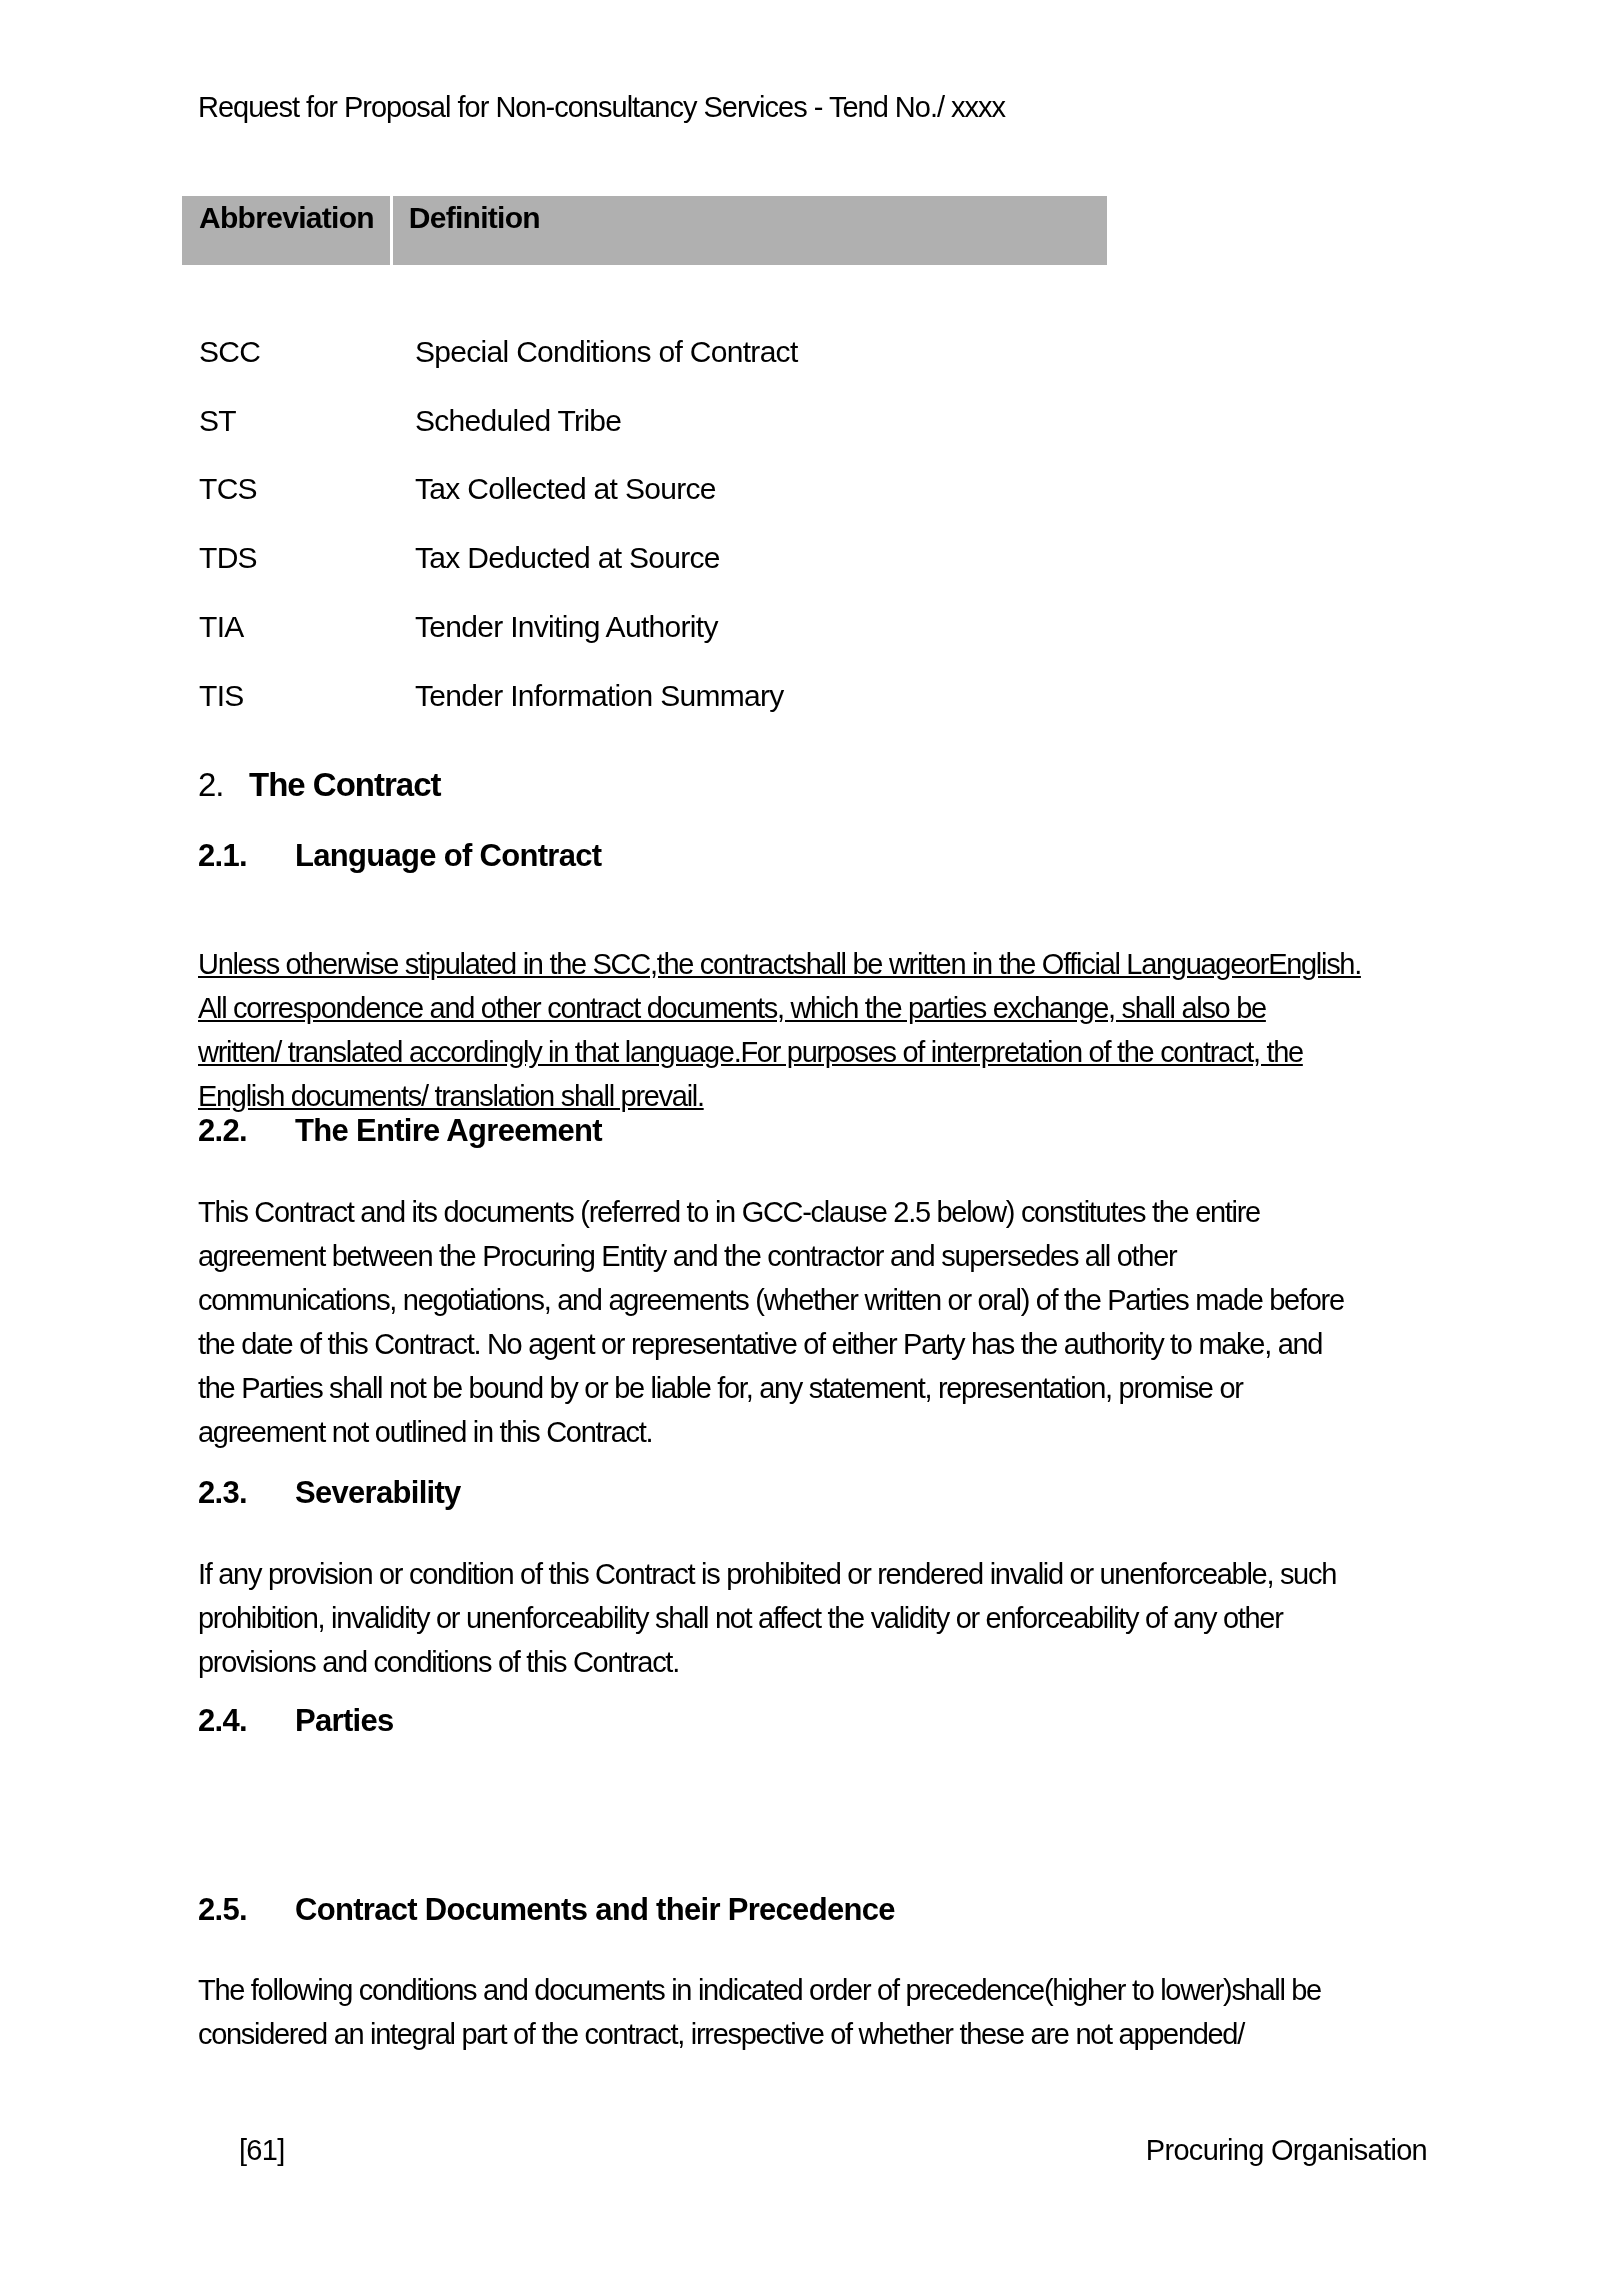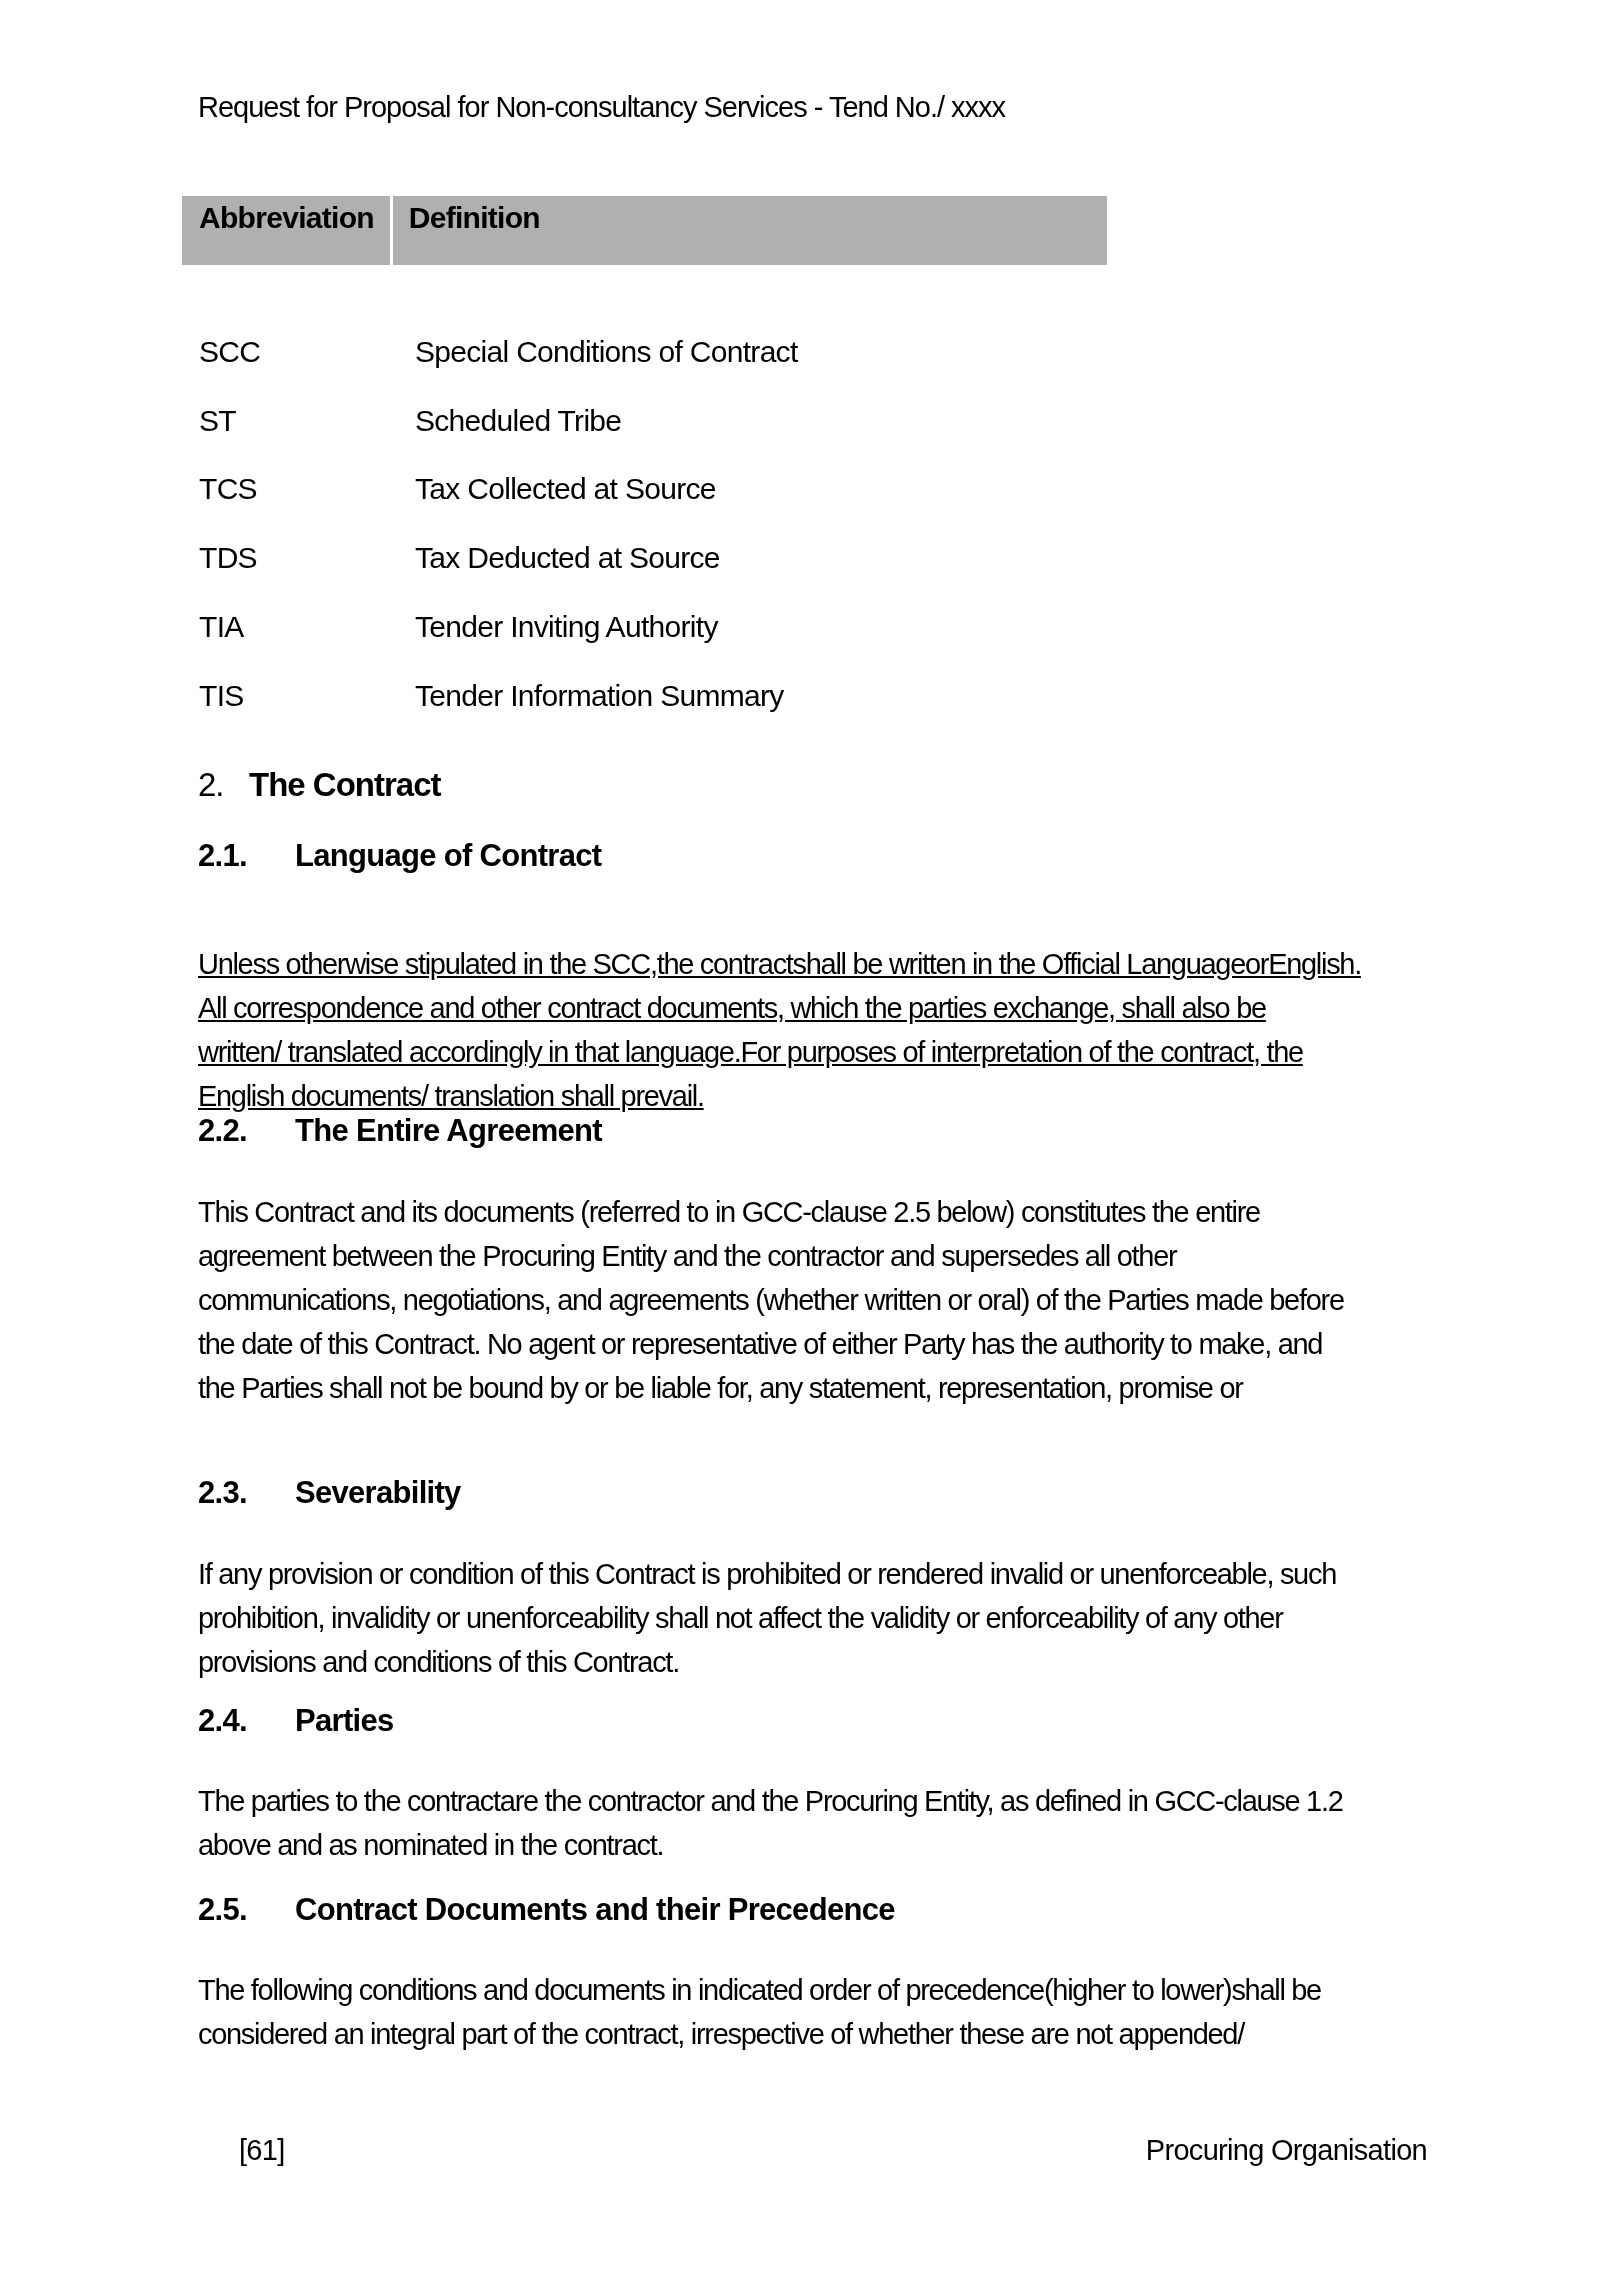--- a/index.html
+++ b/index.html
@@ -119,37 +119,34 @@
 
   <div class="h2 h2-2">
     <span class="num">2.2.</span><span>The Entire Agreement</span>
   </div>
   <div class="para p2">
     <div class="ln">This Contract and its documents (referred to in GCC-clause 2.5 below) constitutes the entire</div>
     <div class="ln">agreement between the Procuring Entity and the contractor and supersedes all other</div>
     <div class="ln">communications, negotiations, and agreements (whether written or oral) of the Parties made before</div>
     <div class="ln">the date of this Contract. No agent or representative of either Party has the authority to make, and</div>
     <div class="ln">the Parties shall not be bound by or be liable for, any statement, representation, promise or</div>
+    <div class="ln">agreement not outlined in this Contract.</div>
   </div>
 
   <div class="h2 h2-3">
     <span class="num">2.3.</span><span>Severability</span>
   </div>
   <div class="para p3">
     <div class="ln">If any provision or condition of this Contract is prohibited or rendered invalid or unenforceable, such</div>
     <div class="ln">prohibition, invalidity or unenforceability shall not affect the validity or enforceability of any other</div>
     <div class="ln">provisions and conditions of this Contract.</div>
   </div>
 
   <div class="h2 h2-4">
     <span class="num">2.4.</span><span>Parties</span>
-  </div>
-  <div class="para p4">
-    <div class="ln">The parties to the contractare the contractor and the Procuring Entity, as defined in GCC-clause 1.2</div>
-    <div class="ln">above and as nominated in the contract.</div>
   </div>
 
   <div class="h2 h2-5">
     <span class="num">2.5.</span><span>Contract Documents and their Precedence</span>
   </div>
   <div class="para p5">
     <div class="ln">The following conditions and documents in indicated order of precedence(higher to lower)shall be</div>
     <div class="ln">considered an integral part of the contract, irrespective of whether these are not appended/</div>
   </div>
 

